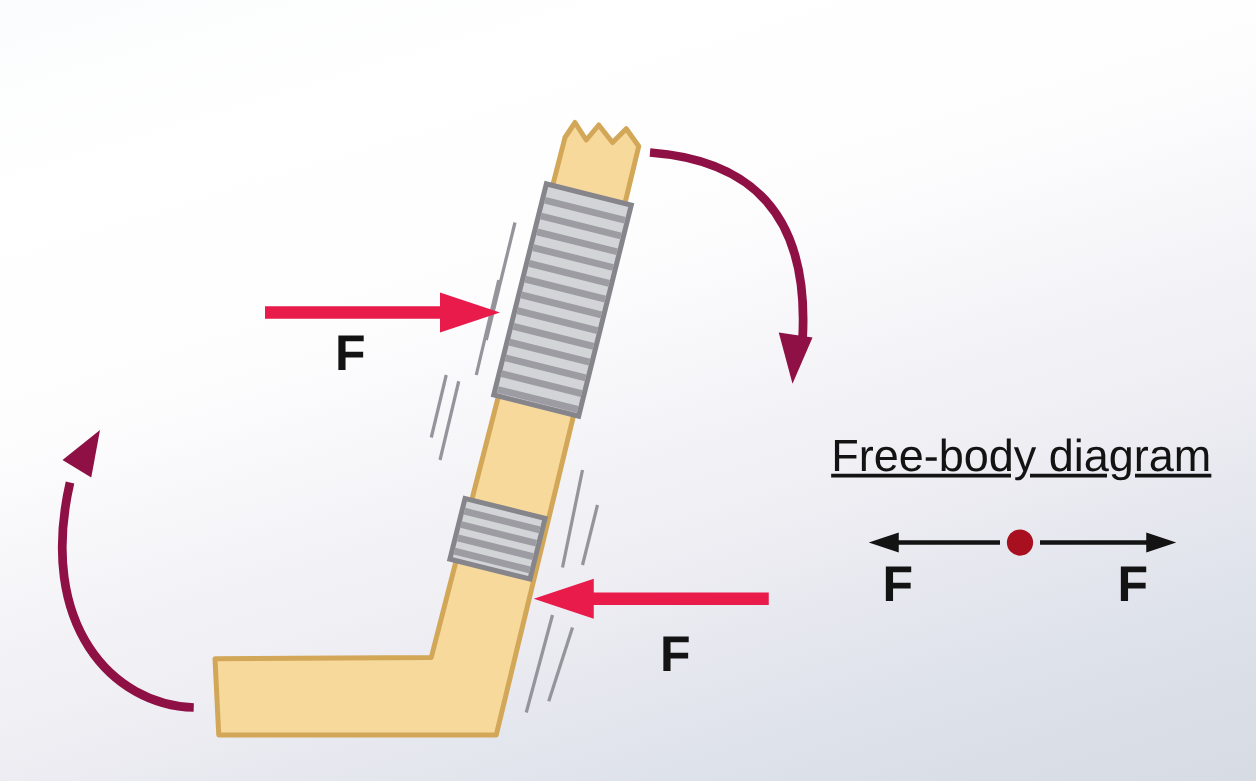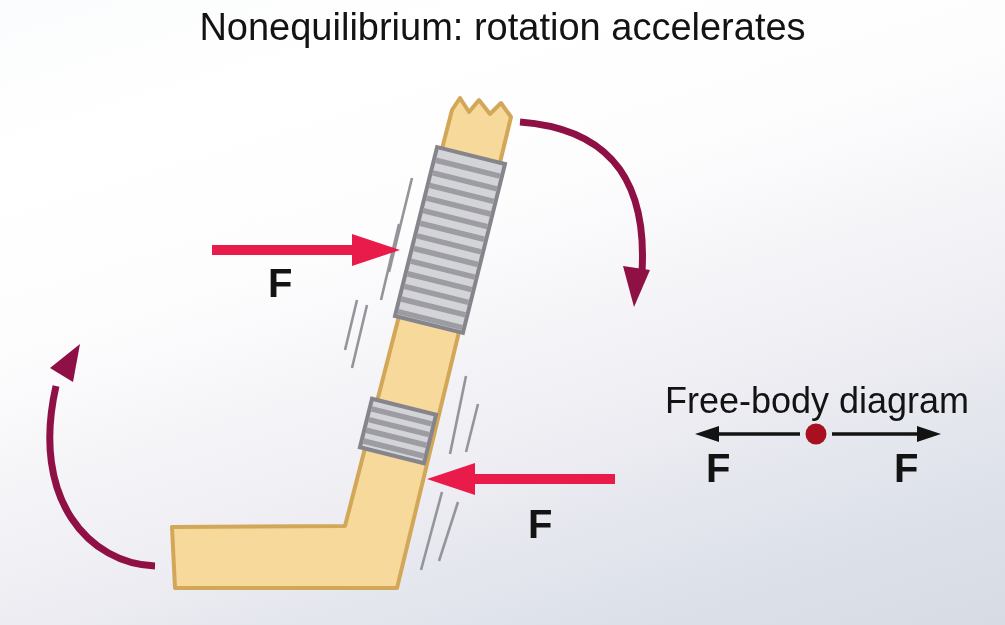--- a/index.html
+++ b/index.html
@@ -26,21 +26,21 @@
   .fbd-line{stroke:var(--ink);stroke-width:3.5;}
   .fbd-head{fill:var(--ink);}
   .fbd-dot{fill:var(--dot-red);}
   .txt{position:absolute;color:var(--ink);white-space:nowrap;}
   .title{left:0;right:0;top:6px;text-align:center;font-size:38px;letter-spacing:0;}
   .netf{left:219px;top:125px;font-size:34px;}
   .netf .fsym{font-weight:bold;font-style:italic;margin:0 7px 0 10px;}
   .flabel{font-size:40px;font-weight:bold;}
   .flabel.top{left:268px;top:261px;}
   .flabel.bottom{left:528px;top:502px;}
-  .fbd-title{left:652px;width:330px;top:380px;text-align:center;font-size:36px;}
+  .fbd-title{left:652px;width:330px;top:344px;text-align:center;font-size:36px;text-decoration:underline;}
   .flabel.fbd-left{left:706px;top:446px;}
   .flabel.fbd-right{left:894px;top:446px;}
 </style>
 </head>
 <body>
 
 <div class="figure">
 
   <svg class="svg-layer" width="1005" height="625" viewBox="0 0 1005 625">
 
@@ -104,21 +104,20 @@
       <line class="fbd-line" x1="800" y1="434" x2="715" y2="434"></line>
       <polygon class="fbd-head" points="695,434 719,426 719,442"></polygon>
     </g>
     <g>
       <line class="fbd-line" x1="832" y1="434" x2="919" y2="434"></line>
       <polygon class="fbd-head" points="941,434 917,426 917,442"></polygon>
     </g>
     <circle class="fbd-dot" cx="816" cy="434" r="10.5"></circle>
   </svg>
 
-  <div class="txt title">Nonequilibrium: rotation accelerates</div>
 
 
   <div class="txt flabel top">F</div>
   <div class="txt flabel bottom">F</div>
 
   <div class="txt fbd-title">Free-body diagram</div>
   <div class="txt flabel fbd-left">F</div>
   <div class="txt flabel fbd-right">F</div>
 </div>
 

